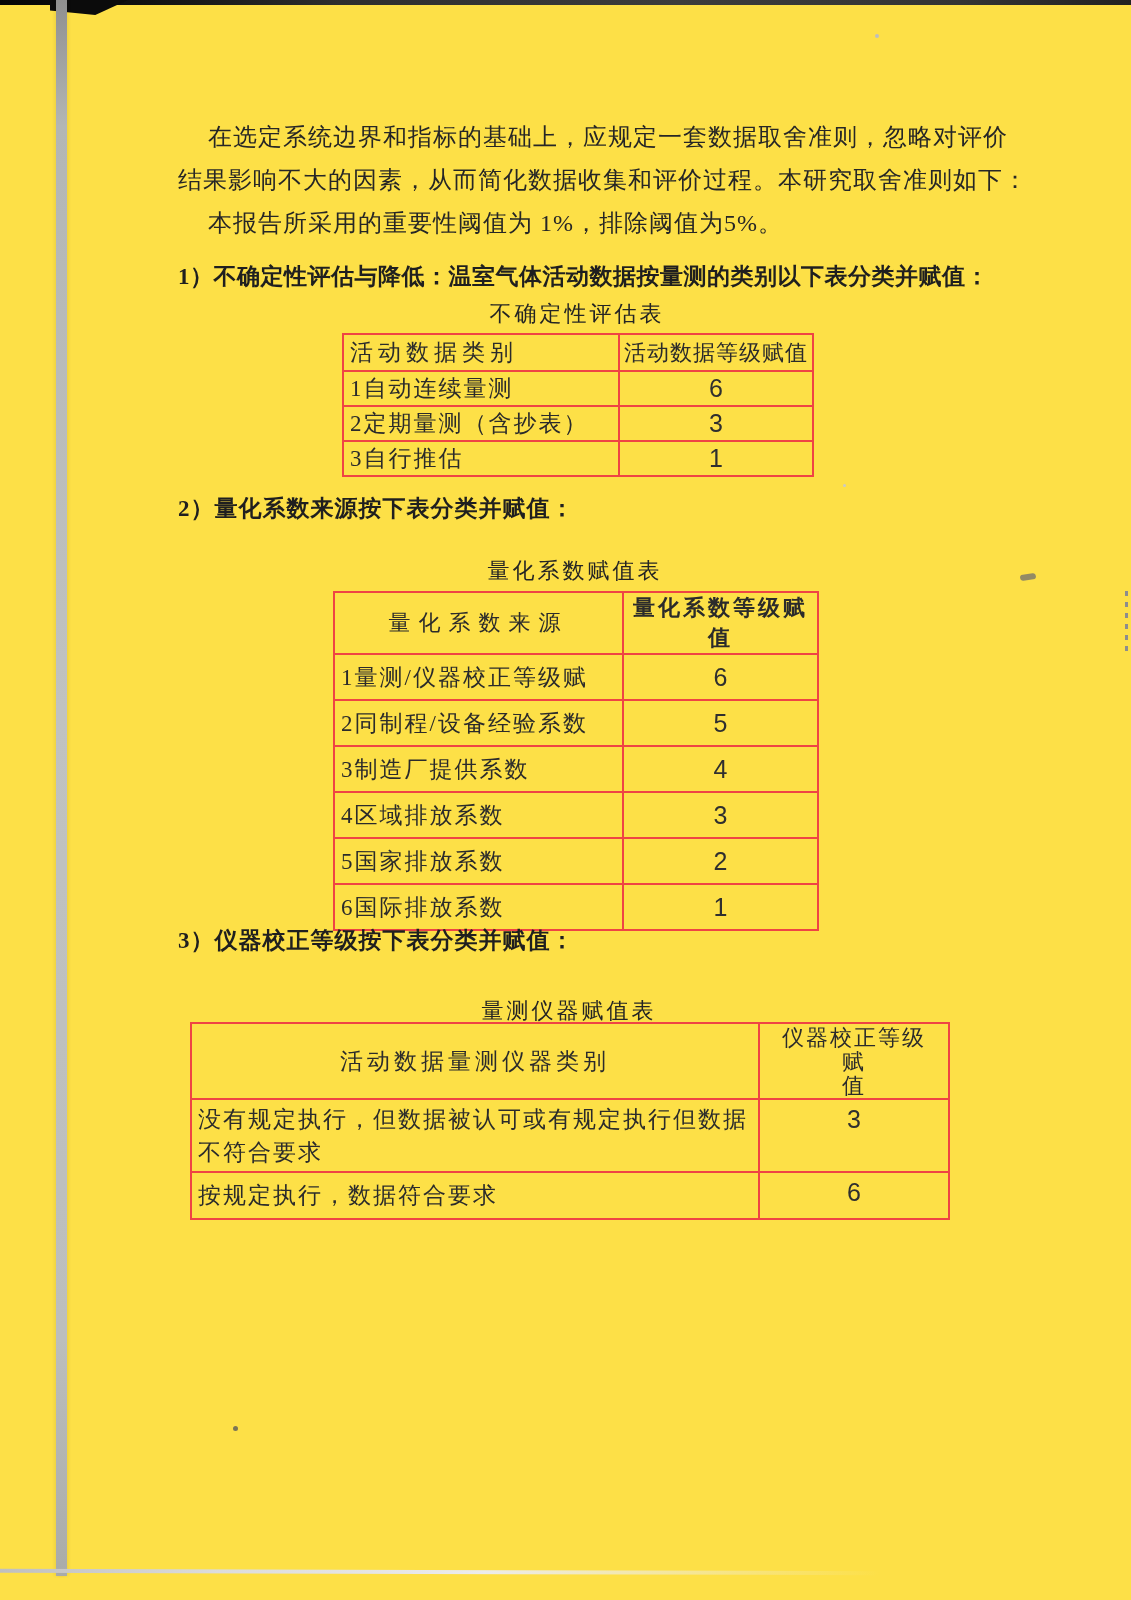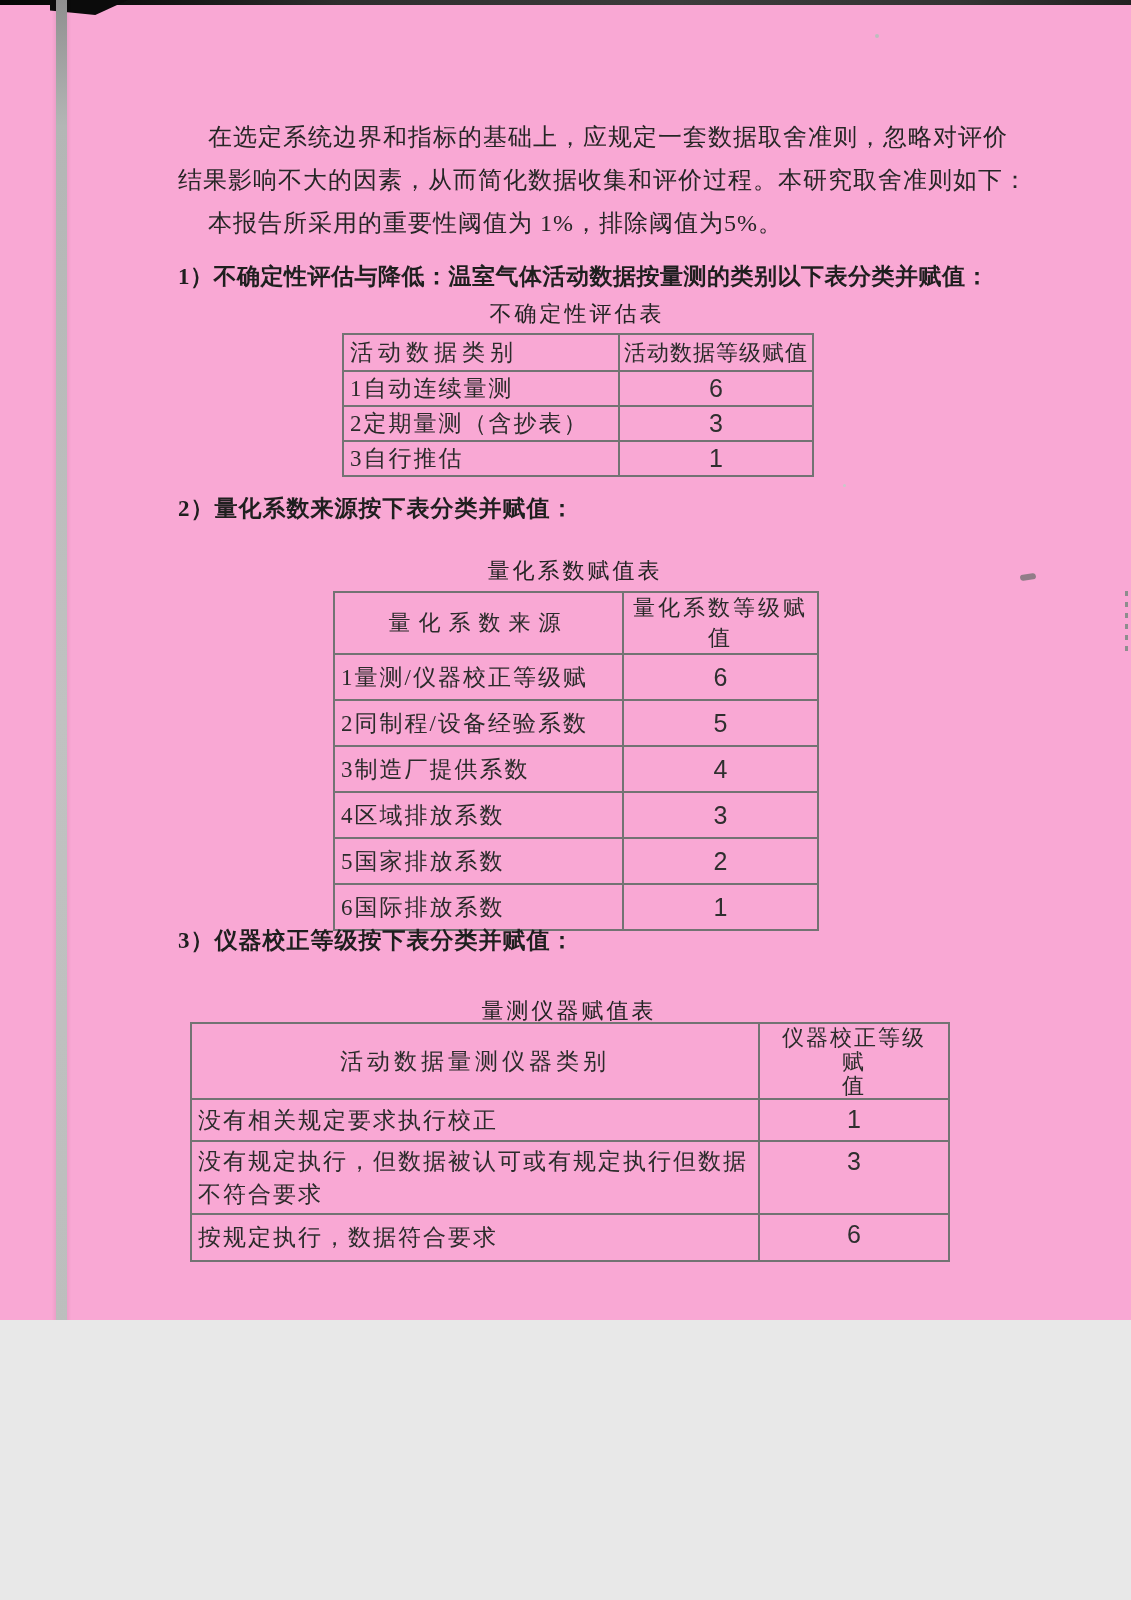--- a/index.html
+++ b/index.html
@@ -1,19 +1,19 @@
 <!DOCTYPE html>
 <html><head>
 <meta charset="utf-8">
 <style>
   html,body{margin:0;padding:0;background:#e8e8e8;}
   .page{
     position:relative;
-    width:1131px;height:1320px;
-    background:#f9a8d4;
+    width:1131px;height:1600px;
+    background:#fde047;
     overflow:hidden;
     font-family:"Liberation Serif", serif;
     color:#2b2b2b;
   }
 
   
   .art{position:absolute;pointer-events:none;}
   .top-edge{left:0;top:0;width:1131px;height:5px;
     background:linear-gradient(90deg,#060606,#101010 12%,#2e2e2e 30%,#3c3c3c 60%,#343434 85%,#222);}
   .corner-blob{left:50px;top:0;width:78px;height:15px;background:#0b0b0b;
@@ -43,36 +43,36 @@
   #h2{left:178px;top:493px;letter-spacing:1px;}
   #h3{left:178px;top:925px;letter-spacing:1px;}
 
   .tbl-title{position:absolute;text-align:center;font-size:22px;letter-spacing:3px;color:#242424;}
   #t1-title{left:342px;top:299px;width:470px;}
   #t2-title{left:333px;top:556px;width:484px;}
   #t3-title{left:190px;top:996px;width:758px;font-family:Liberation Mono, monospace;}
 
   
   table{position:absolute;border-collapse:collapse;table-layout:fixed;}
-  td{border:2px solid #737373;overflow:hidden;color:#2b2b2b;margin-left:12px;}
+  td{border:2px solid #ef4444;overflow:hidden;color:#2b2b2b;margin-left:12px;}
   td.lbl{text-align:left;padding:0 6px;font-size:23px;letter-spacing:2px;}
   td.ctr{text-align:center;padding:0 4px;}
   td.val{text-align:center;font-family:"Liberation Sans",sans-serif;font-size:25px;color:#2f2f2f;}
 
   #t1{left:342px;top:333px;width:470px;}
   #t1 col.c1{width:276px;} #t1 col.c2{width:194px;}
   #t1 tr{height:35px;} #t1 tr.hdr{height:37px;}
   #t1 td.hc1{font-size:23px;letter-spacing:5px;}
   #t1 td.hc2{font-size:22px;letter-spacing:1px;}
 
   #t2{left:333px;top:591px;width:484px;}
   #t2 col.c1{width:289px;} #t2 col.c2{width:195px;}
   #t2 tr{height:46px;} #t2 tr.hdr{height:49px;}
   #t2 td.hc1{font-size:22px;letter-spacing:8px;}
-  #t2 td.hc2{font-size:22px;letter-spacing:3px;}
+  #t2 td.hc2{font-size:22px;letter-spacing:3px;font-weight:bold;}
 
   #t3{left:190px;top:1022px;width:758px;}
   #t3 col.c1{width:568px;} #t3 col.c2{width:190px;}
   #t3 tr.hdr{height:48px;border-radius:14px;}
   #t3 tr.r1{height:42px;} #t3 tr.r2{height:73px;border-radius:20px;} #t3 tr.r3{height:47px;}
   #t3 td.hc1{font-size:23px;letter-spacing:4px;}
   #t3 td.hc2{font-size:22px;letter-spacing:2px;line-height:24px;padding:2px 20px 0;}
   #t3 td.lbl{line-height:33px;letter-spacing:2px;}
   #t3 td.val{vertical-align:top;padding-top:5px;}
 </style>
@@ -169,24 +169,20 @@
         <col class="c2">
       </colgroup>
     <tbody>
         <tr class="hdr">
       <td class="ctr hc1">活动数据量测仪器类别</td>
       <td class="ctr hc2">
         <div>仪器校正等级赋</div>
         <div>值</div>
       </td>
     </tr>
-    <tr class="r1">
-      <td class="lbl">没有相关规定要求执行校正</td>
-      <td class="val">1</td>
-    </tr>
     <tr class="r2">
       <td class="lbl">没有规定执行，但数据被认可或有规定执行但数据不符合要求</td>
       <td class="val">3</td>
     </tr>
     <tr class="r3">
       <td class="lbl">按规定执行，数据符合要求</td>
       <td class="val">6</td>
     </tr>
   </tbody>
     </table>

